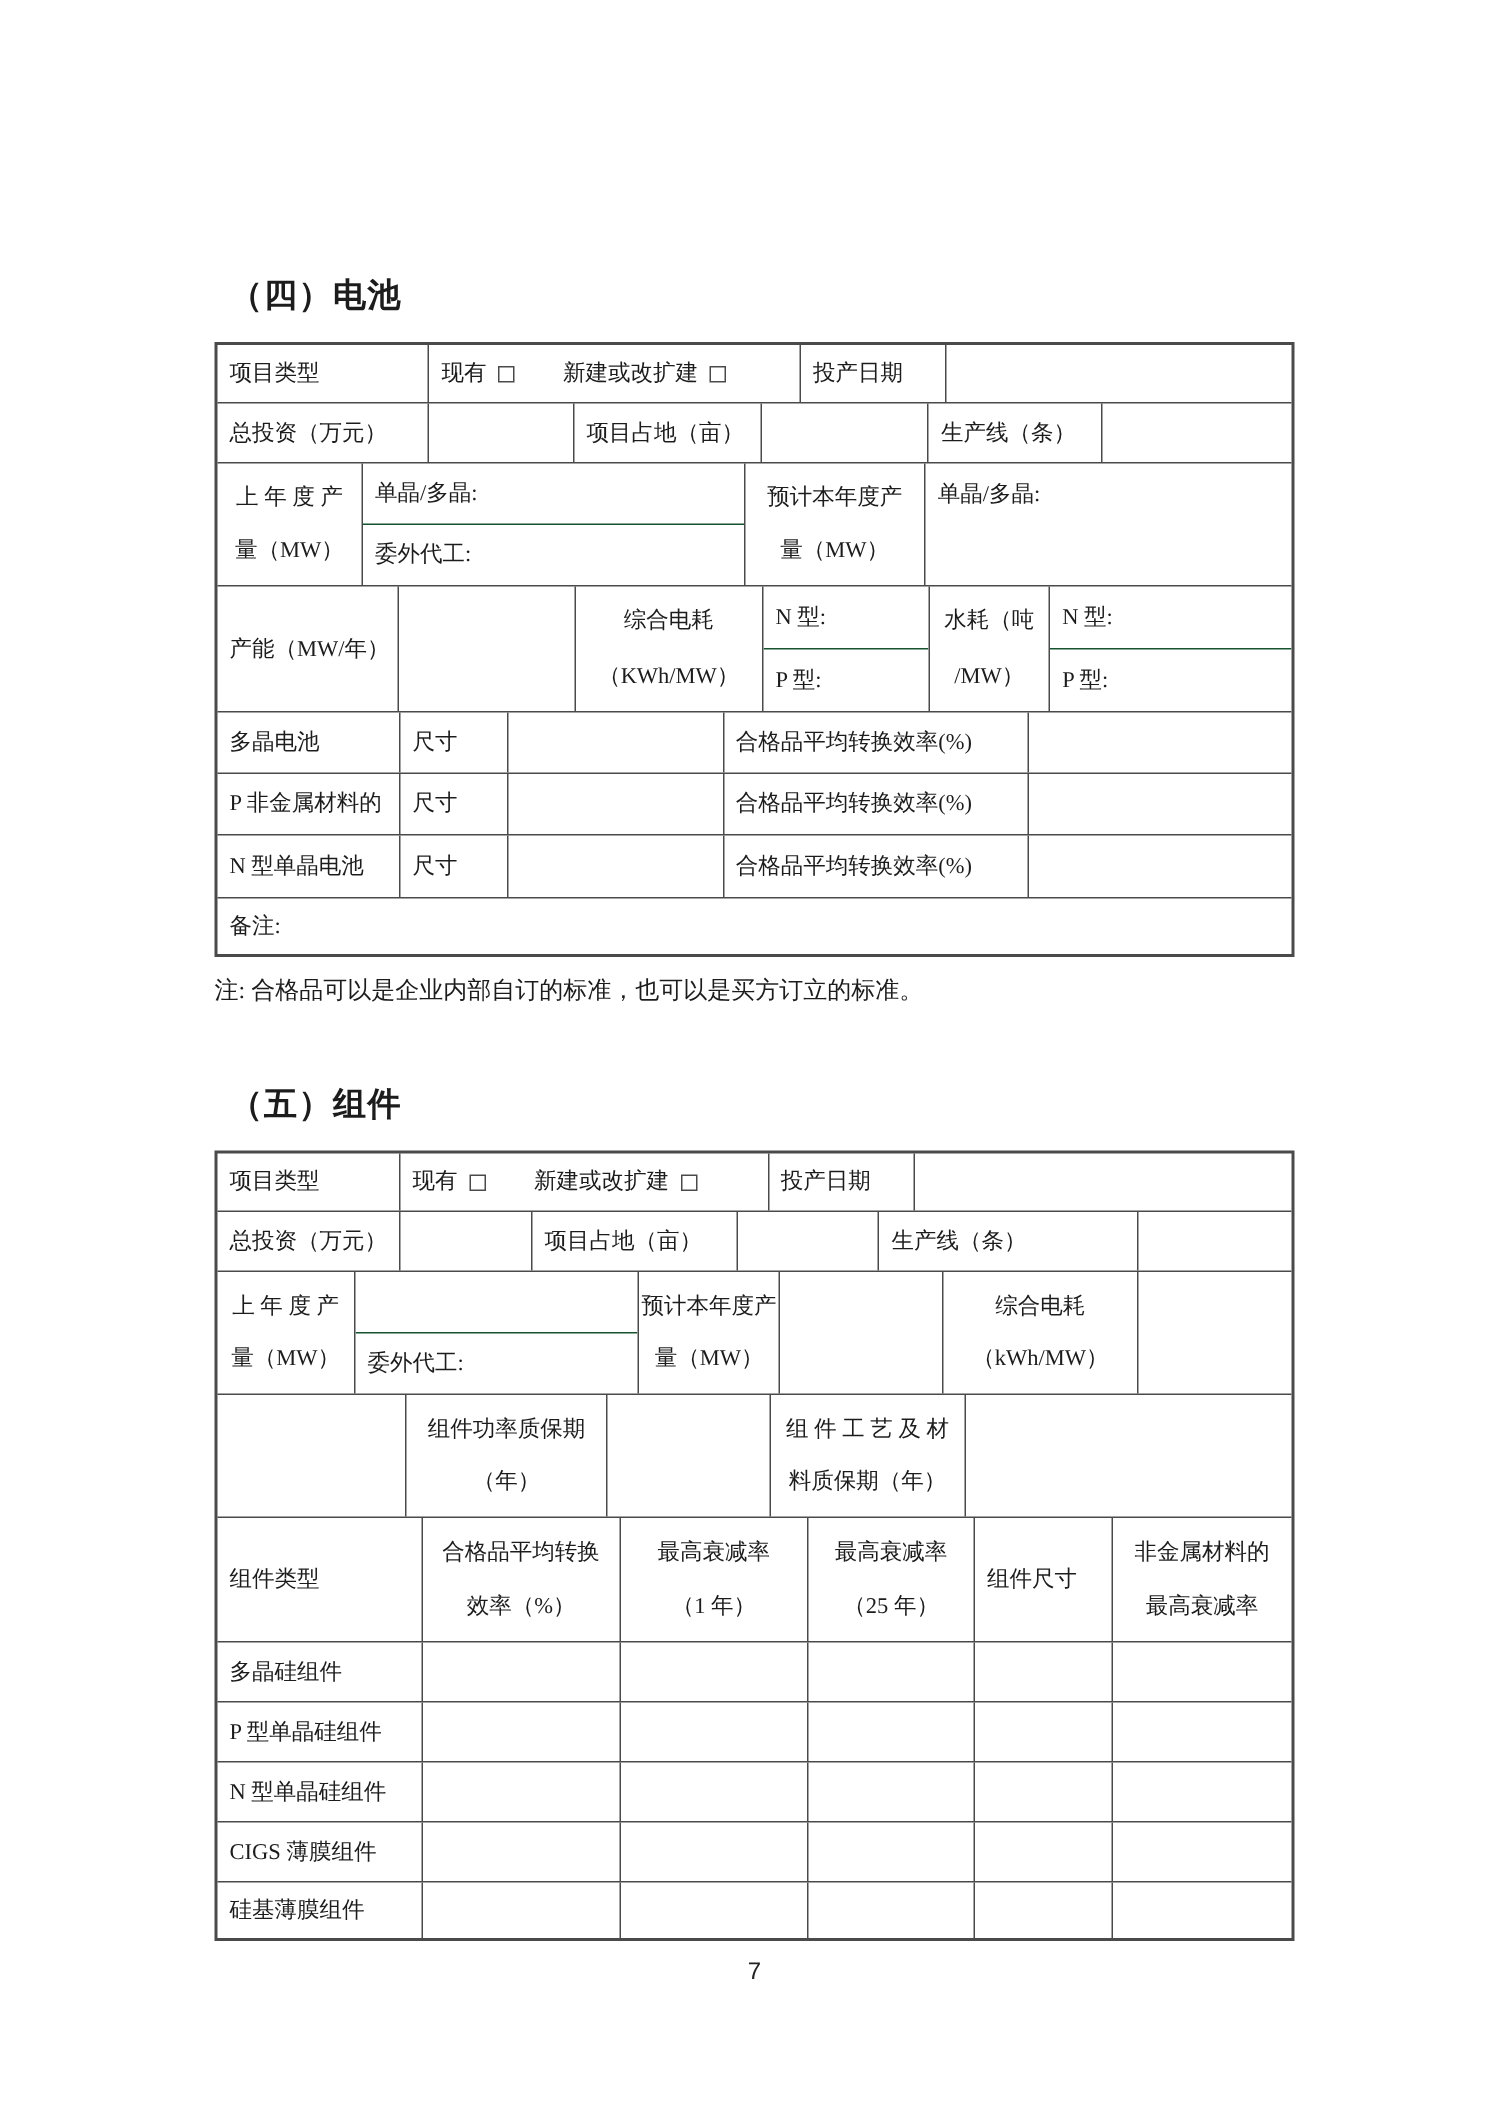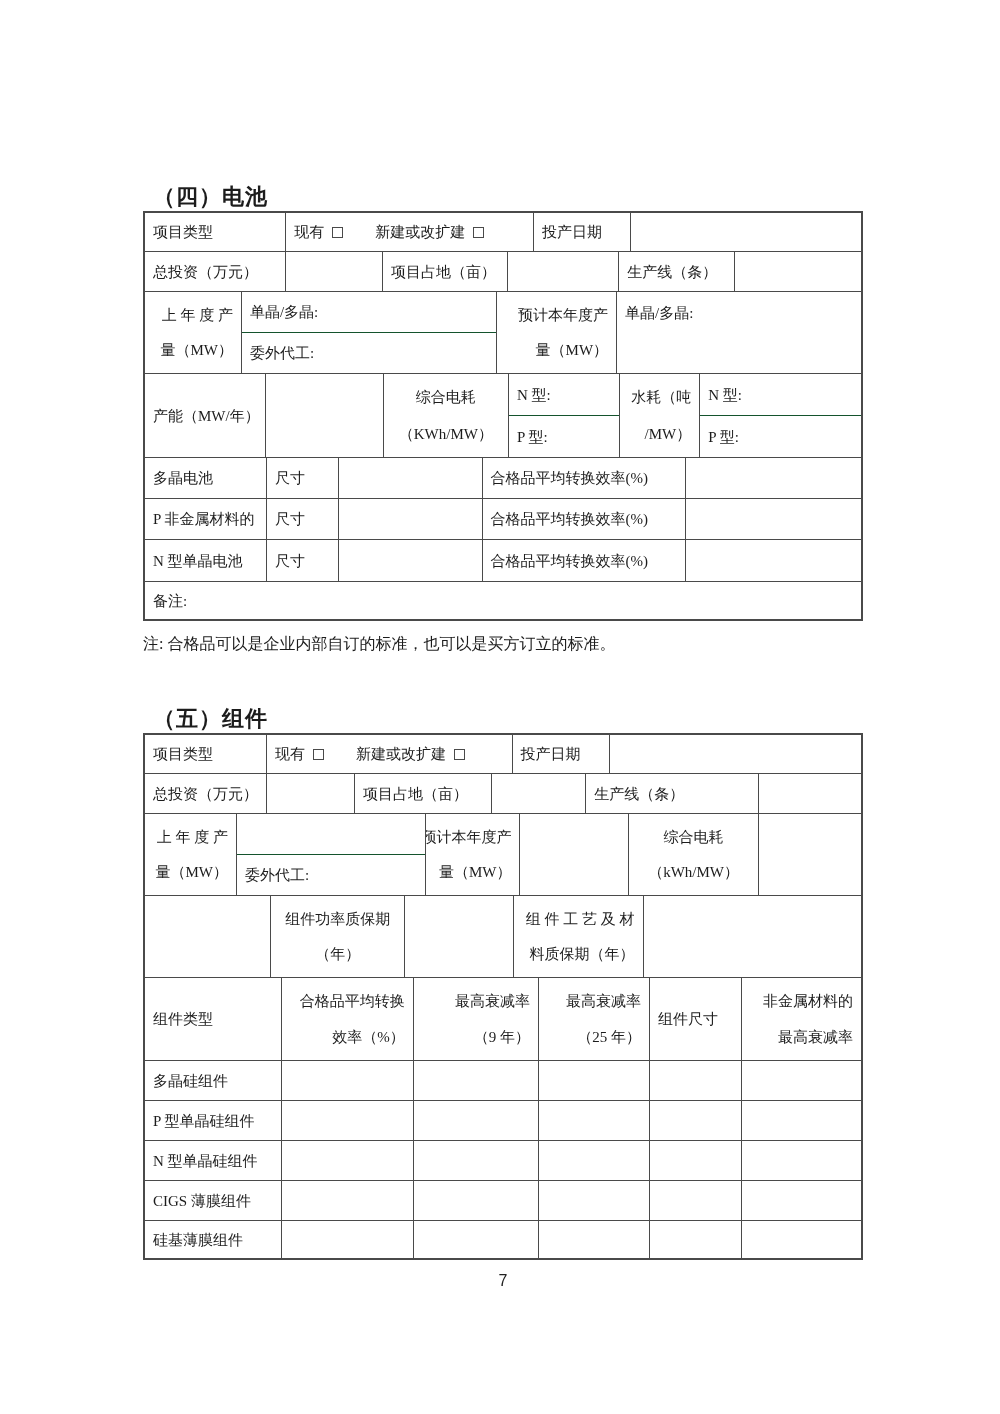--- a/index.html
+++ b/index.html
@@ -14,36 +14,36 @@
     overflow: hidden;
   }
   .content { margin-left: 143px; width: 720px; padding-top: 183px; }
   .sec-title {
     margin: 0 0 0 10px;
     font-size: 22px;
     font-weight: bold;
     line-height: 28px;
     letter-spacing: 1px;
   }
-  .tbl { border: 2px solid #4a4a4a; width: 100%; }
+  .tbl { border: 2px solid #4a4a4a; margin-top: 17px; width: 100%; }
   .tr { display: flex; width: 100%; }
   .tr + .tr { border-top: 1px solid #4a4a4a; }
   .td {
     flex: 0 0 auto;
     display: flex;
     align-items: center;
     padding: 0 8px;
     font-size: 15px;
     line-height: 20px;
     overflow: hidden;
     white-space: nowrap;
   }
   .td + .td { border-left: 1px solid #4a4a4a; }
   .td.last { flex: 1 1 0; width: auto; }
-  .two { flex-direction: column; justify-content: space-around; align-items: flex-end; padding: 5px 8px; }
+  .two { flex-direction: column; justify-content: space-around; align-items: center; padding: 5px 8px; }
   .two.center { align-items: center; text-align: left; }
   .split { flex-direction: column; align-items: stretch; padding: 0; }
   .half { flex: 1 1 0; display: flex; align-items: center; padding: 0 8px; }
   .half + .half { border-top: 1px solid #14532d; font-family: Liberation Serif, serif; }
   .top-start { align-items: flex-start; padding-top: 11px; }
   .chk {
     display: inline-block;
     width: 11px; height: 11px;
     border: 1px solid #4a4a4a;
     margin-left: 8px;
@@ -278,21 +278,21 @@
       <div class="tr" style="height:83px">
         <div class="td" style="width:19.0%">
           <span>组件类型</span>
         </div>
         <div class="td two" style="width:18.4%">
           <span>合格品平均转换</span>
           <span>效率（%）</span>
         </div>
         <div class="td two" style="width:17.5%">
           <span>最高衰减率</span>
-          <span>（9 年）</span>
+          <span>（1 年）</span>
         </div>
         <div class="td two" style="width:15.5%">
           <span>最高衰减率</span>
           <span>（25 年）</span>
         </div>
         <div class="td" style="width:12.8%">
           <span>组件尺寸</span>
         </div>
         <div class="td two last">
           <span>非金属材料的</span>

